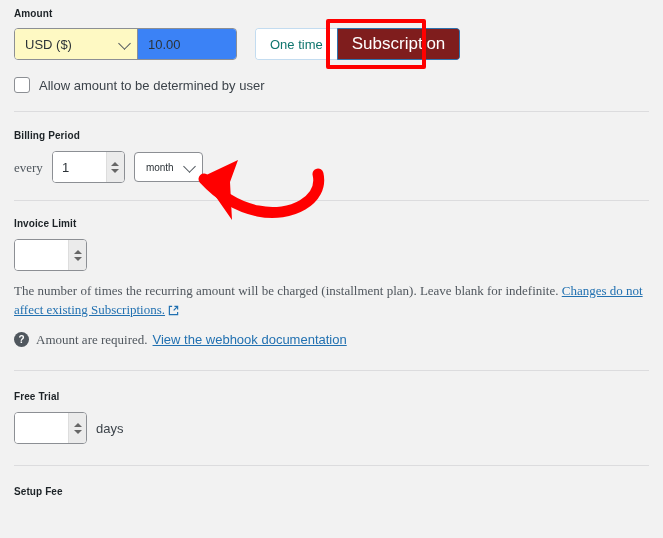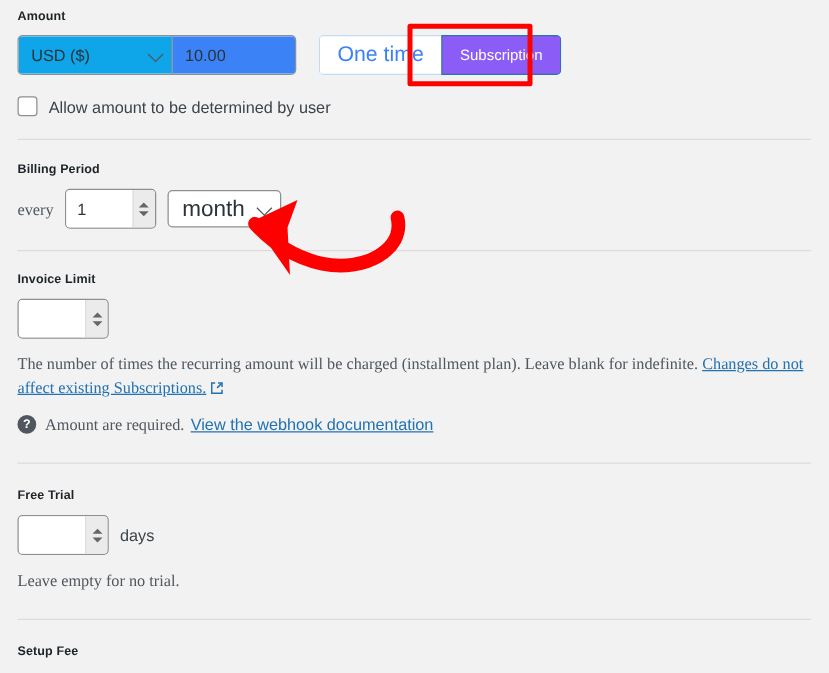--- a/index.html
+++ b/index.html
@@ -58,21 +58,21 @@
   }
   .combo .currency-select {
     position: relative;
     display: flex;
     align-items: center;
     padding: 0 26px 0 10px;
     font-size: 13px;
     color: #2c3338;
     border-right: 1px solid #8c8f94;
     min-width: 86px;
-    background: #0ea5e9;
+    background: #fef9c3;
     cursor: pointer;
     white-space: nowrap;
   }
   .chev {
     position: absolute;
     right: 8px;
     top: 50%;
     width: 8px;
     height: 8px;
     margin-top: -5px;
@@ -100,36 +100,36 @@
     display: flex;
     align-items: stretch;
     height: 32px;
     border-radius: 4px;
     overflow: hidden;
   }
   .btn-onetime {
     display: flex;
     align-items: center;
     padding: 15px 14px;
-    font-size: 17px;
-    color: #3b82f6;
+    font-size: 13px;
+    color: #0f766e;
     background: #fff;
     border: 1px solid #c3dcf0;
     border-right: none;
     border-radius: 3px 0 0 3px;
     cursor: pointer;
     white-space: nowrap;
   }
   .btn-subscription {
     display: flex;
     align-items: center;
     padding: 0 14px;
-    font-size: 12px;
+    font-size: 17px;
     color: #fff;
-    background: #8b5cf6;
+    background: #7f1d1d;
     border: 1px solid #2e72ad;
     border-radius: 0 3px 3px 0;
     cursor: pointer;
     white-space: nowrap;
   }
   .redbox {
     position: absolute;
     left: 71px;
     top: -9px;
     width: 100px;
@@ -205,21 +205,21 @@
   .selectbox {
     position: relative;
     display: flex;
     align-items: center;
     height: 30px;
     box-sizing: border-box;
     border: 1px solid #8c8f94;
     border-radius: 4px;
     background: #fff;
     padding: 0 28px 0 11px;
-    font-size: 18px;
+    font-size: 10px;
     color: #2c3338;
     cursor: pointer;
     white-space: nowrap;
   }
 
   .muted {
     font-size: 13px;
     color: #50575e;
     line-height: 19px;
     font-family: Liberation Serif, serif;
@@ -351,21 +351,20 @@
     <div class="row" style="margin-top:10px">
       <div class="spin">
         <input type="text" value="" style="">
         <div class="spin-arrows">
           <span class="spin-up"></span>
           <span class="spin-dn"></span>
         </div>
       </div>
       <span class="unit-label">days</span>
     </div>
-    <div class="muted" style="margin-top:11px">Leave empty for no trial.</div>
   </div>
 
   <div class="divider" style="margin-top:21px"></div>
 
   <div style="padding-top:20px">
     <div class="section-label">Setup Fee</div>
 
   </div>
 
   <svg id="red-arrow" viewBox="0 0 150 84">

